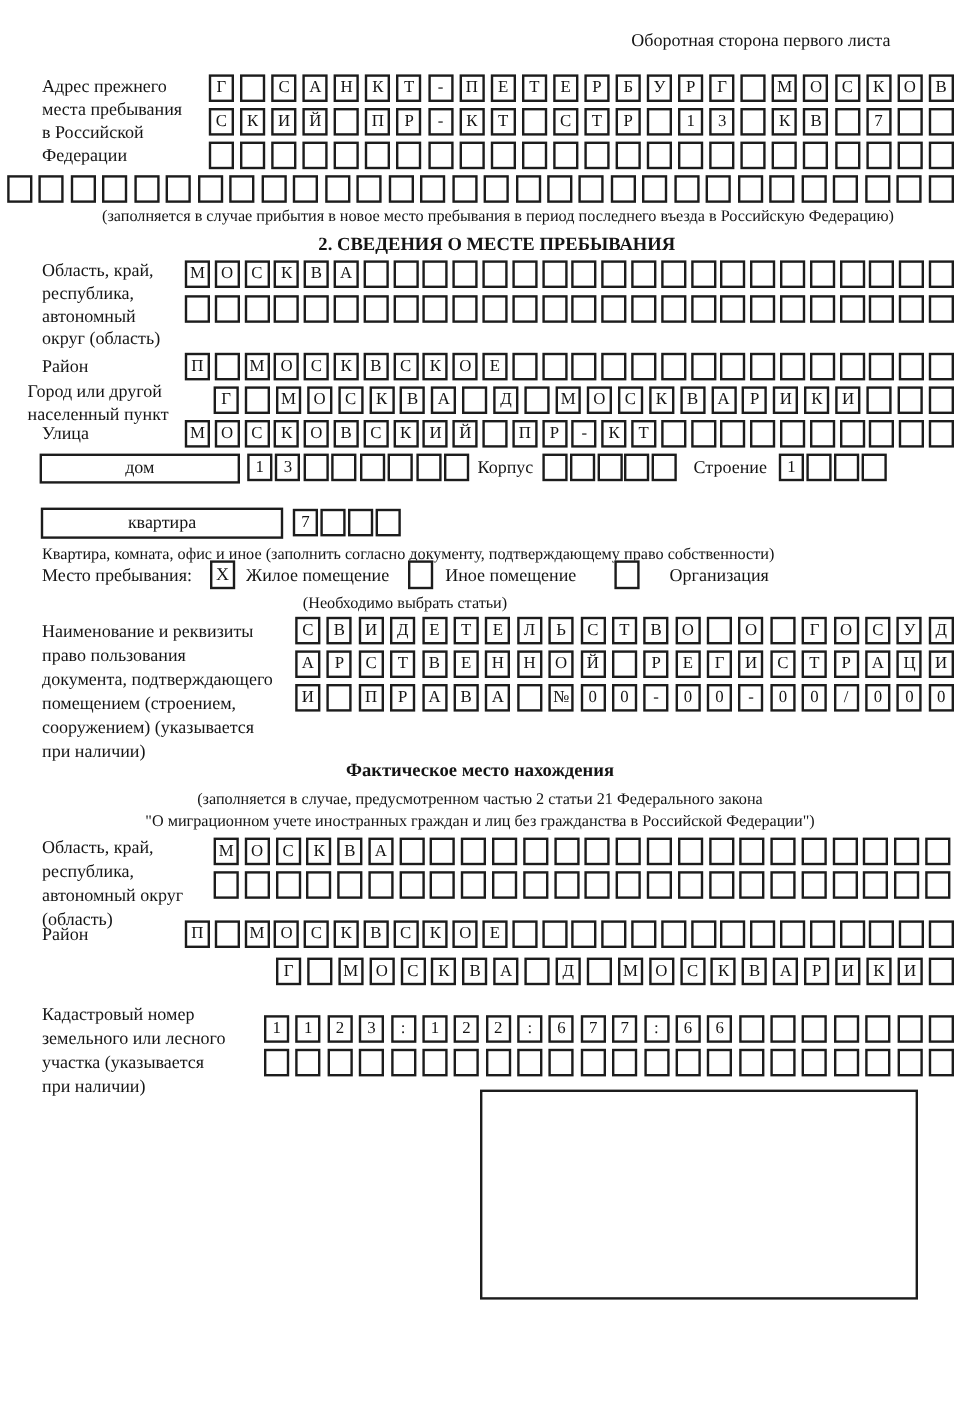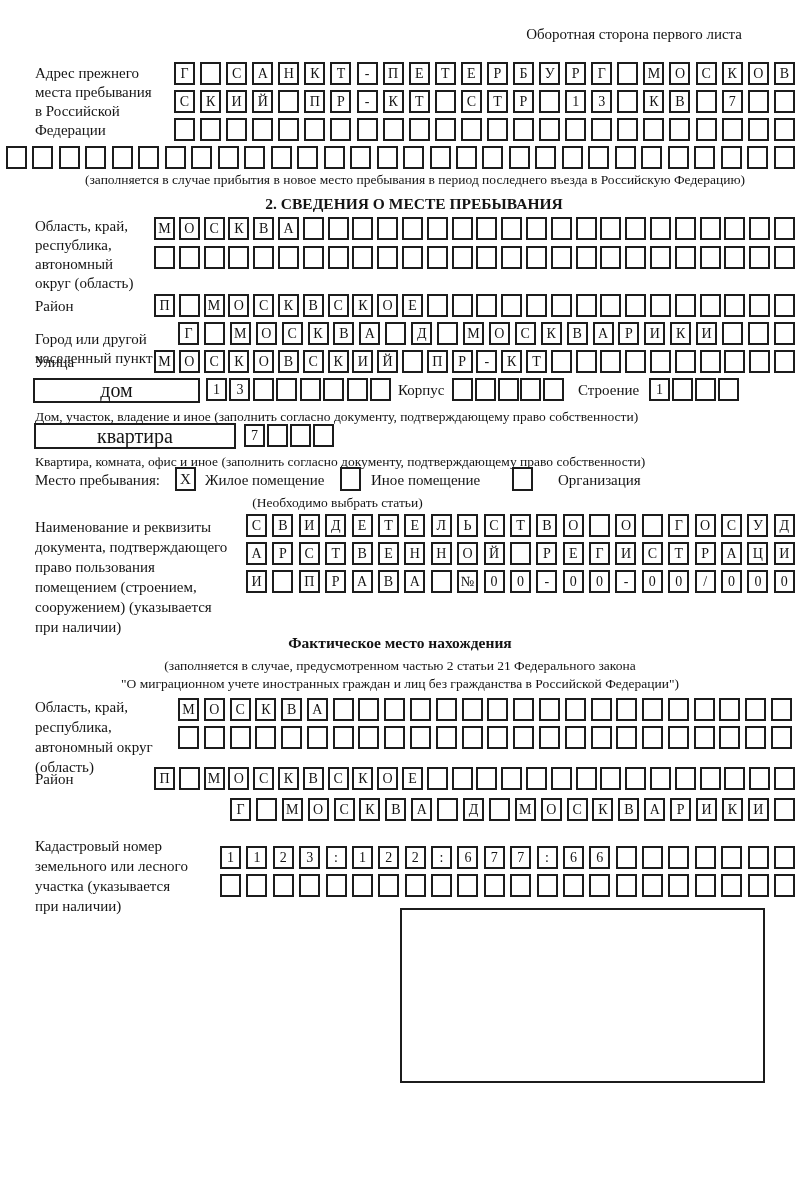--- a/index.html
+++ b/index.html
@@ -8,21 +8,21 @@
   .abs{position:absolute;}
   .lbl{font-size:15px;line-height:19px;}
   .small{font-size:13.5px;line-height:17px;}
   .title{font-size:15.5px;font-weight:bold;}
   .center{text-align:center;}
   .boxrow{position:absolute;display:flex;justify-content:space-between;}
   .cell{width:21px;height:23px;border:2px solid #1c1c1c;box-sizing:border-box;
         display:flex;align-items:center;justify-content:center;
         font-size:14px;line-height:1;background:#fff;}
   .widebox{position:absolute;border:2px solid #1c1c1c;box-sizing:border-box;background:#fff;
-           display:flex;align-items:center;justify-content:center;font-size:20px;}
+           display:flex;align-items:center;justify-content:center;font-size:15px;}
   .checkbox{position:absolute;width:21px;height:24px;border:2px solid #1c1c1c;box-sizing:border-box;
             display:flex;align-items:center;justify-content:center;font-size:15px;background:#fff;}
   .stampbox{position:absolute;border:2px solid #1c1c1c;box-sizing:border-box;background:#fff;}
 </style>
 </head>
 <body>
 
 <div class="page">
 
   <div class="abs lbl" style="top:25px;right:58px;font-family:Liberation Serif, serif;">Оборотная сторона первого листа</div>
@@ -235,21 +235,21 @@
       <span class="cell"></span>
       <span class="cell"></span>
       <span class="cell"></span>
       <span class="cell"></span>
       <span class="cell"></span>
       <span class="cell"></span>
       <span class="cell"></span>
       <span class="cell"></span>
     </div>
 
-  <div class="abs" style="left:35px;top:318px;margin-top:12px;">
+  <div class="abs" style="left:23px;top:318px;">
     <div class="lbl">Город или другой</div>
     <div class="lbl">населенный пункт</div>
   </div>
   <div class="boxrow" style="left:178px;top:322px;width:617px;">
       <span class="cell">Г</span>
       <span class="cell"></span>
       <span class="cell">М</span>
       <span class="cell">О</span>
       <span class="cell">С</span>
       <span class="cell">К</span>
@@ -322,21 +322,20 @@
       <span class="cell"></span>
       <span class="cell"></span>
     </div>
   <div class="abs lbl" style="left:578px;top:381px;">Строение</div>
   <div class="boxrow" style="left:649px;top:378px;width:90px;">
       <span class="cell">1</span>
       <span class="cell"></span>
       <span class="cell"></span>
       <span class="cell"></span>
     </div>
-  <div class="abs small" style="left:35px;top:408px;">Дом, участок, владение и иное (заполнить согласно документу, подтверждающему право собственности)</div>
 
   <div class="widebox" style="left:34px;top:423px;width:202px;height:26px;">квартира</div>
   <div class="boxrow" style="left:244px;top:424px;width:90px;">
       <span class="cell">7</span>
       <span class="cell"></span>
       <span class="cell"></span>
       <span class="cell"></span>
     </div>
   <div class="abs small" style="left:35px;top:453px;">Квартира, комната, офис и иное (заполнить согласно документу, подтверждающему право собственности)</div>
 
@@ -344,22 +343,22 @@
   <div class="checkbox" style="left:175px;top:467px;">X</div>
   <div class="abs lbl" style="left:205px;top:471px;">Жилое помещение</div>
   <div class="checkbox" style="left:340px;top:467px;"></div>
   <div class="abs lbl" style="left:371px;top:471px;">Иное помещение</div>
   <div class="checkbox" style="left:512px;top:467px;"></div>
   <div class="abs lbl" style="left:558px;top:471px;">Организация</div>
   <div class="abs small center" style="left:175px;top:494px;width:325px;">(Необходимо выбрать статьи)</div>
 
   <div class="abs" style="left:35px;top:517px;">
     <div class="lbl" style="line-height:20px;">Наименование и реквизиты</div>
+    <div class="lbl" style="line-height:20px;">право пользования</div>
     <div class="lbl" style="line-height:20px;">документа, подтверждающего</div>
-    <div class="lbl" style="line-height:20px;">право пользования</div>
     <div class="lbl" style="line-height:20px;">помещением (строением,</div>
     <div class="lbl" style="line-height:20px;">сооружением) (указывается</div>
     <div class="lbl" style="line-height:20px;">при наличии)</div>
   </div>
   <div class="boxrow" style="left:246px;top:514px;width:549px;">
       <span class="cell">С</span>
       <span class="cell">В</span>
       <span class="cell">И</span>
       <span class="cell">Д</span>
       <span class="cell">Е</span>

